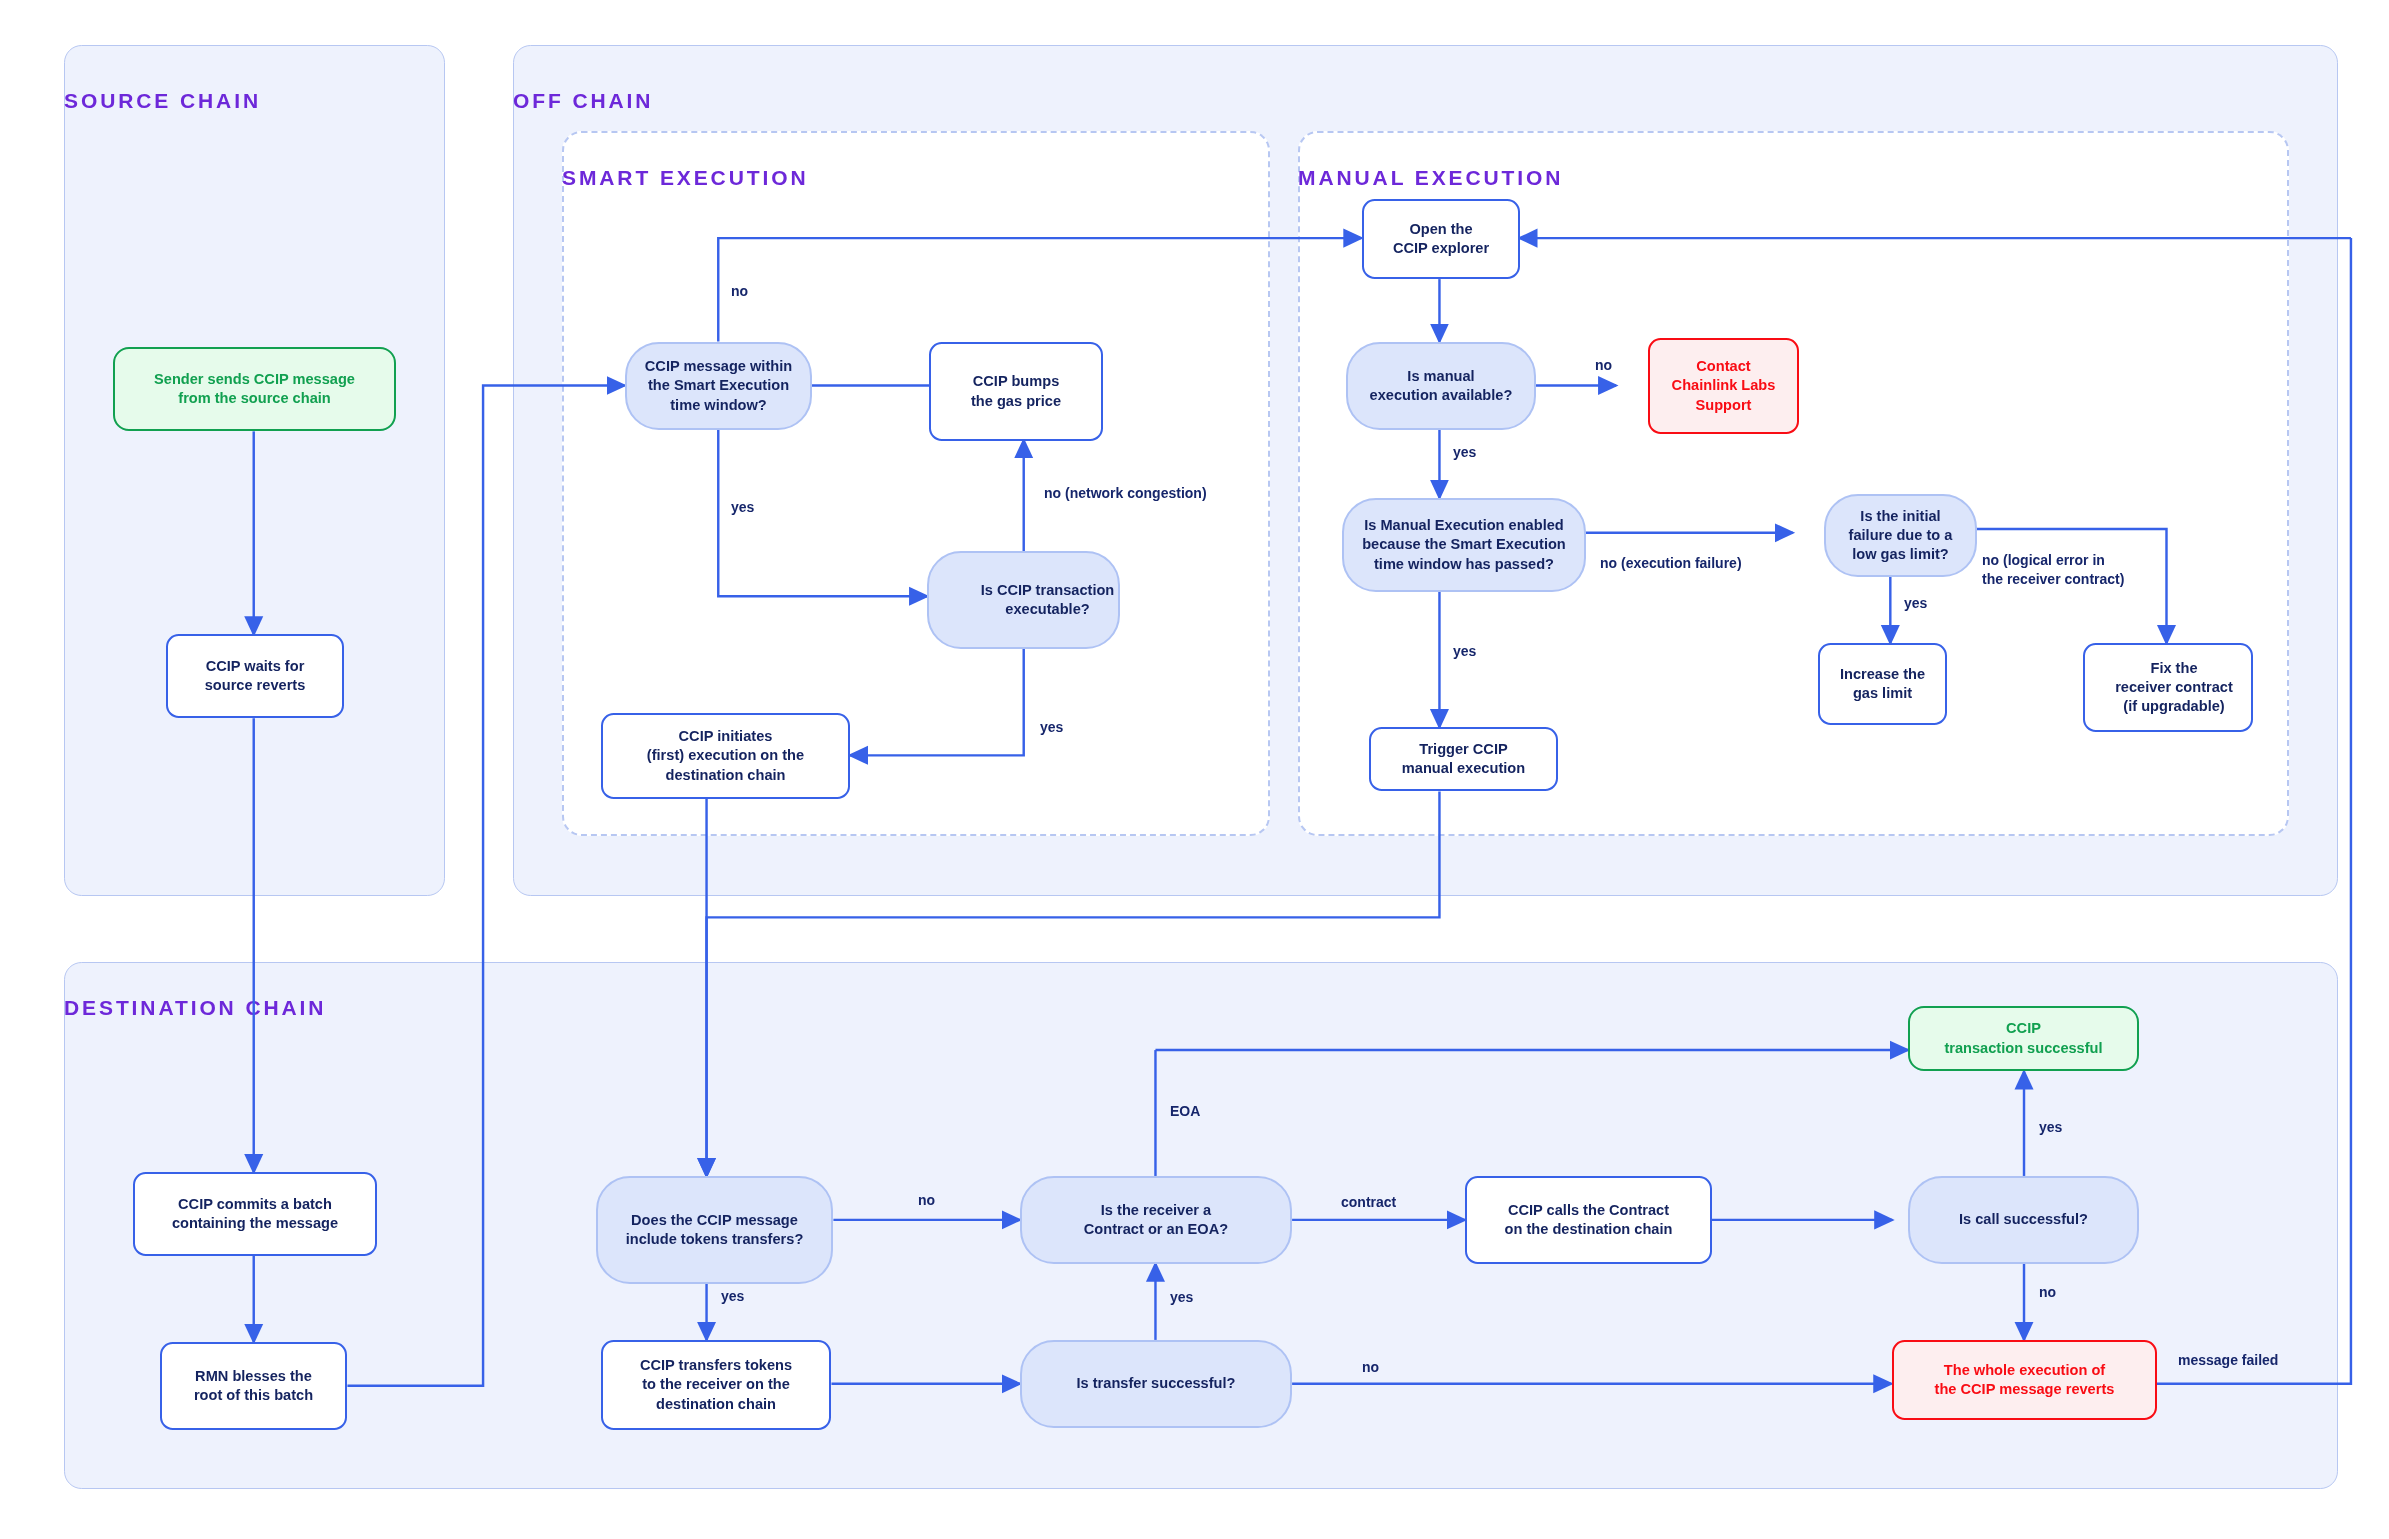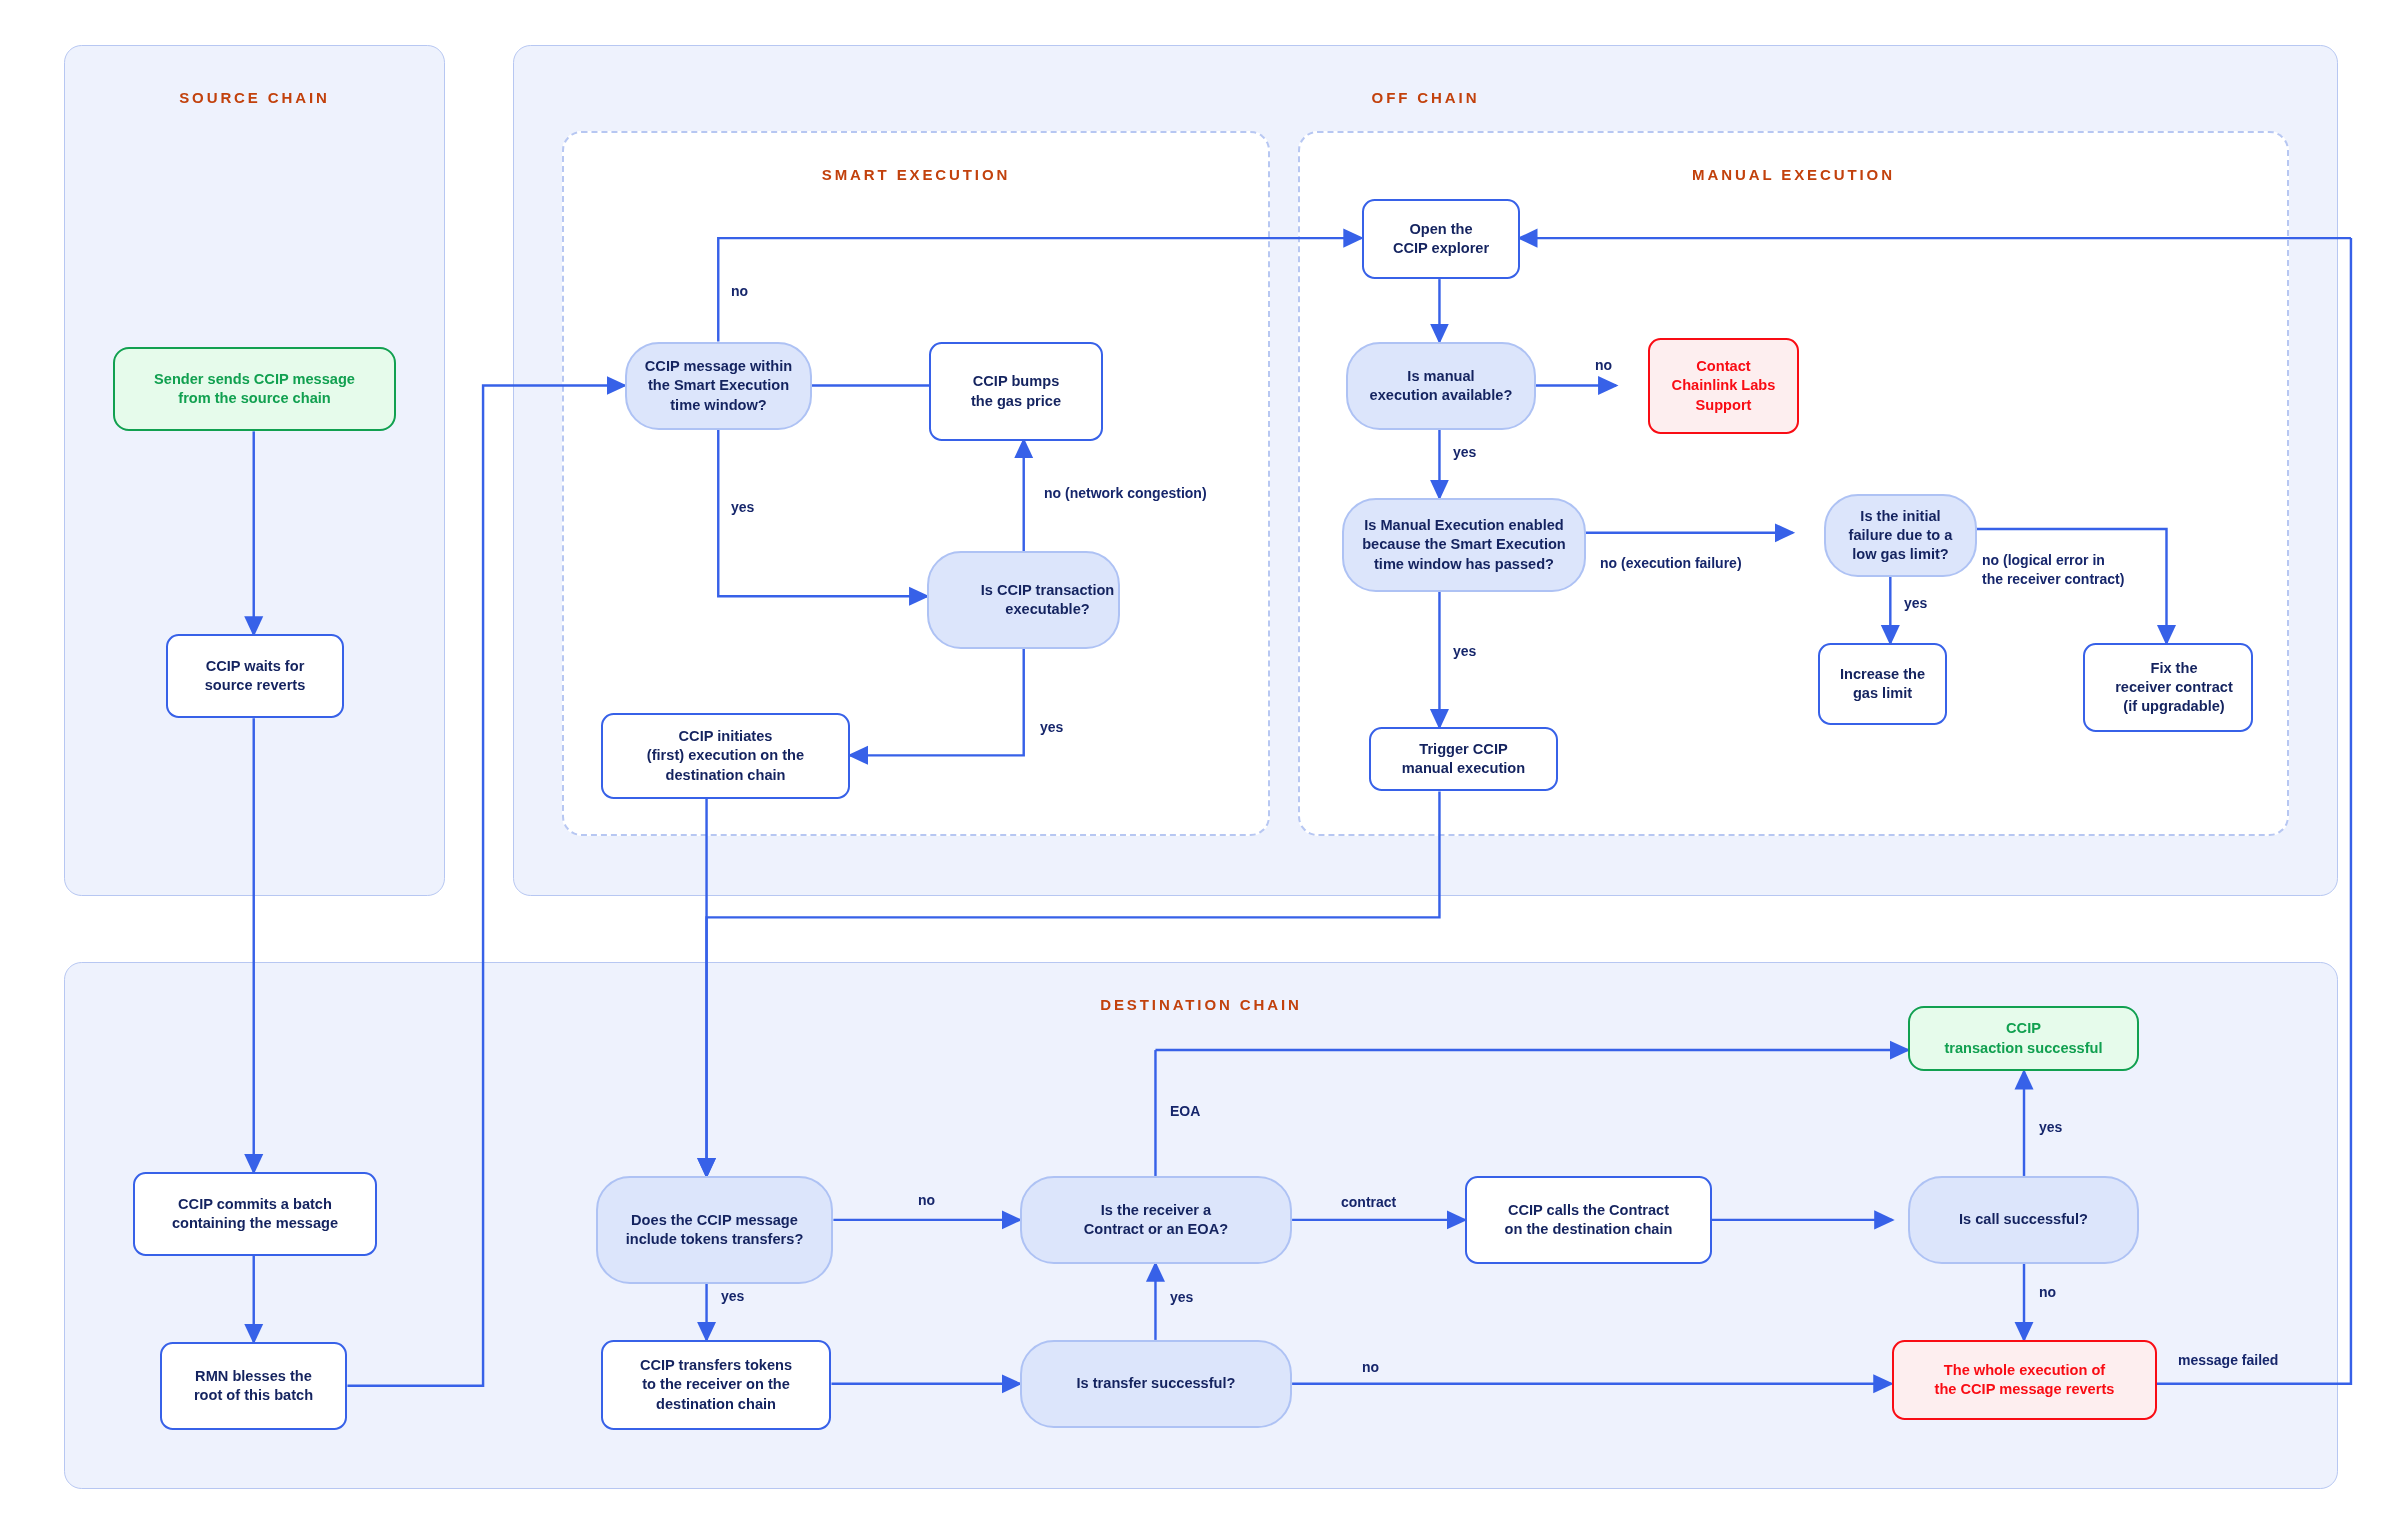--- a/index.html
+++ b/index.html
@@ -4,22 +4,22 @@
 <style>
   html,body{margin:0;padding:0;background:#ffffff;}
   body{font-family:"Liberation Sans",sans-serif;}
   #stage{position:relative;width:2389px;height:1539px;background:#ffffff;overflow:hidden;}
   svg#canvas{position:absolute;left:0;top:0;width:2389px;height:1539px;}
 
   .lane{position:absolute;border-radius:17.6px;box-sizing:border-box;}
   .lane-outer{background:#eef2fd;border:1.5px solid #b7c7f2;}
   .lane-inner{background:#ffffff;border:2px dashed #b7c7f2;border-radius:19.5px;}
 
-  .lane-title{position:absolute;color:#c2410c;font-weight:700;letter-spacing:2.9px;
-              font-size:15px;text-align:center;white-space:nowrap;}
+  .lane-title{position:absolute;color:#6d28d9;font-weight:700;letter-spacing:2.9px;
+              font-size:21px;text-align:left;white-space:nowrap;}
 
   .node{position:absolute;box-sizing:border-box;display:flex;align-items:center;
         justify-content:center;text-align:center;font-weight:700;line-height:1.32;}
   .n-proc{background:#ffffff;border:2px solid #3761e8;border-radius:12.7px;
           color:#14235f;font-size:14.6px;}
   .n-dec{background:#dce5fb;border:2px solid #aec2f4;border-radius:34px;
          color:#14235f;font-size:14.6px;}
   .n-ok{background:#e6fbeb;border:2.4px solid #11a councils;border-radius:12.7px;}
   .n-ok{background:#e6fbeb;border:2.4px solid #11a050;border-radius:16px;color:#11a050;font-size:14.6px;}
   .n-err{background:#fdeeef;border:2.4px solid #f90c14;border-radius:12.7px;color:#f90c14;font-size:14.6px;}

